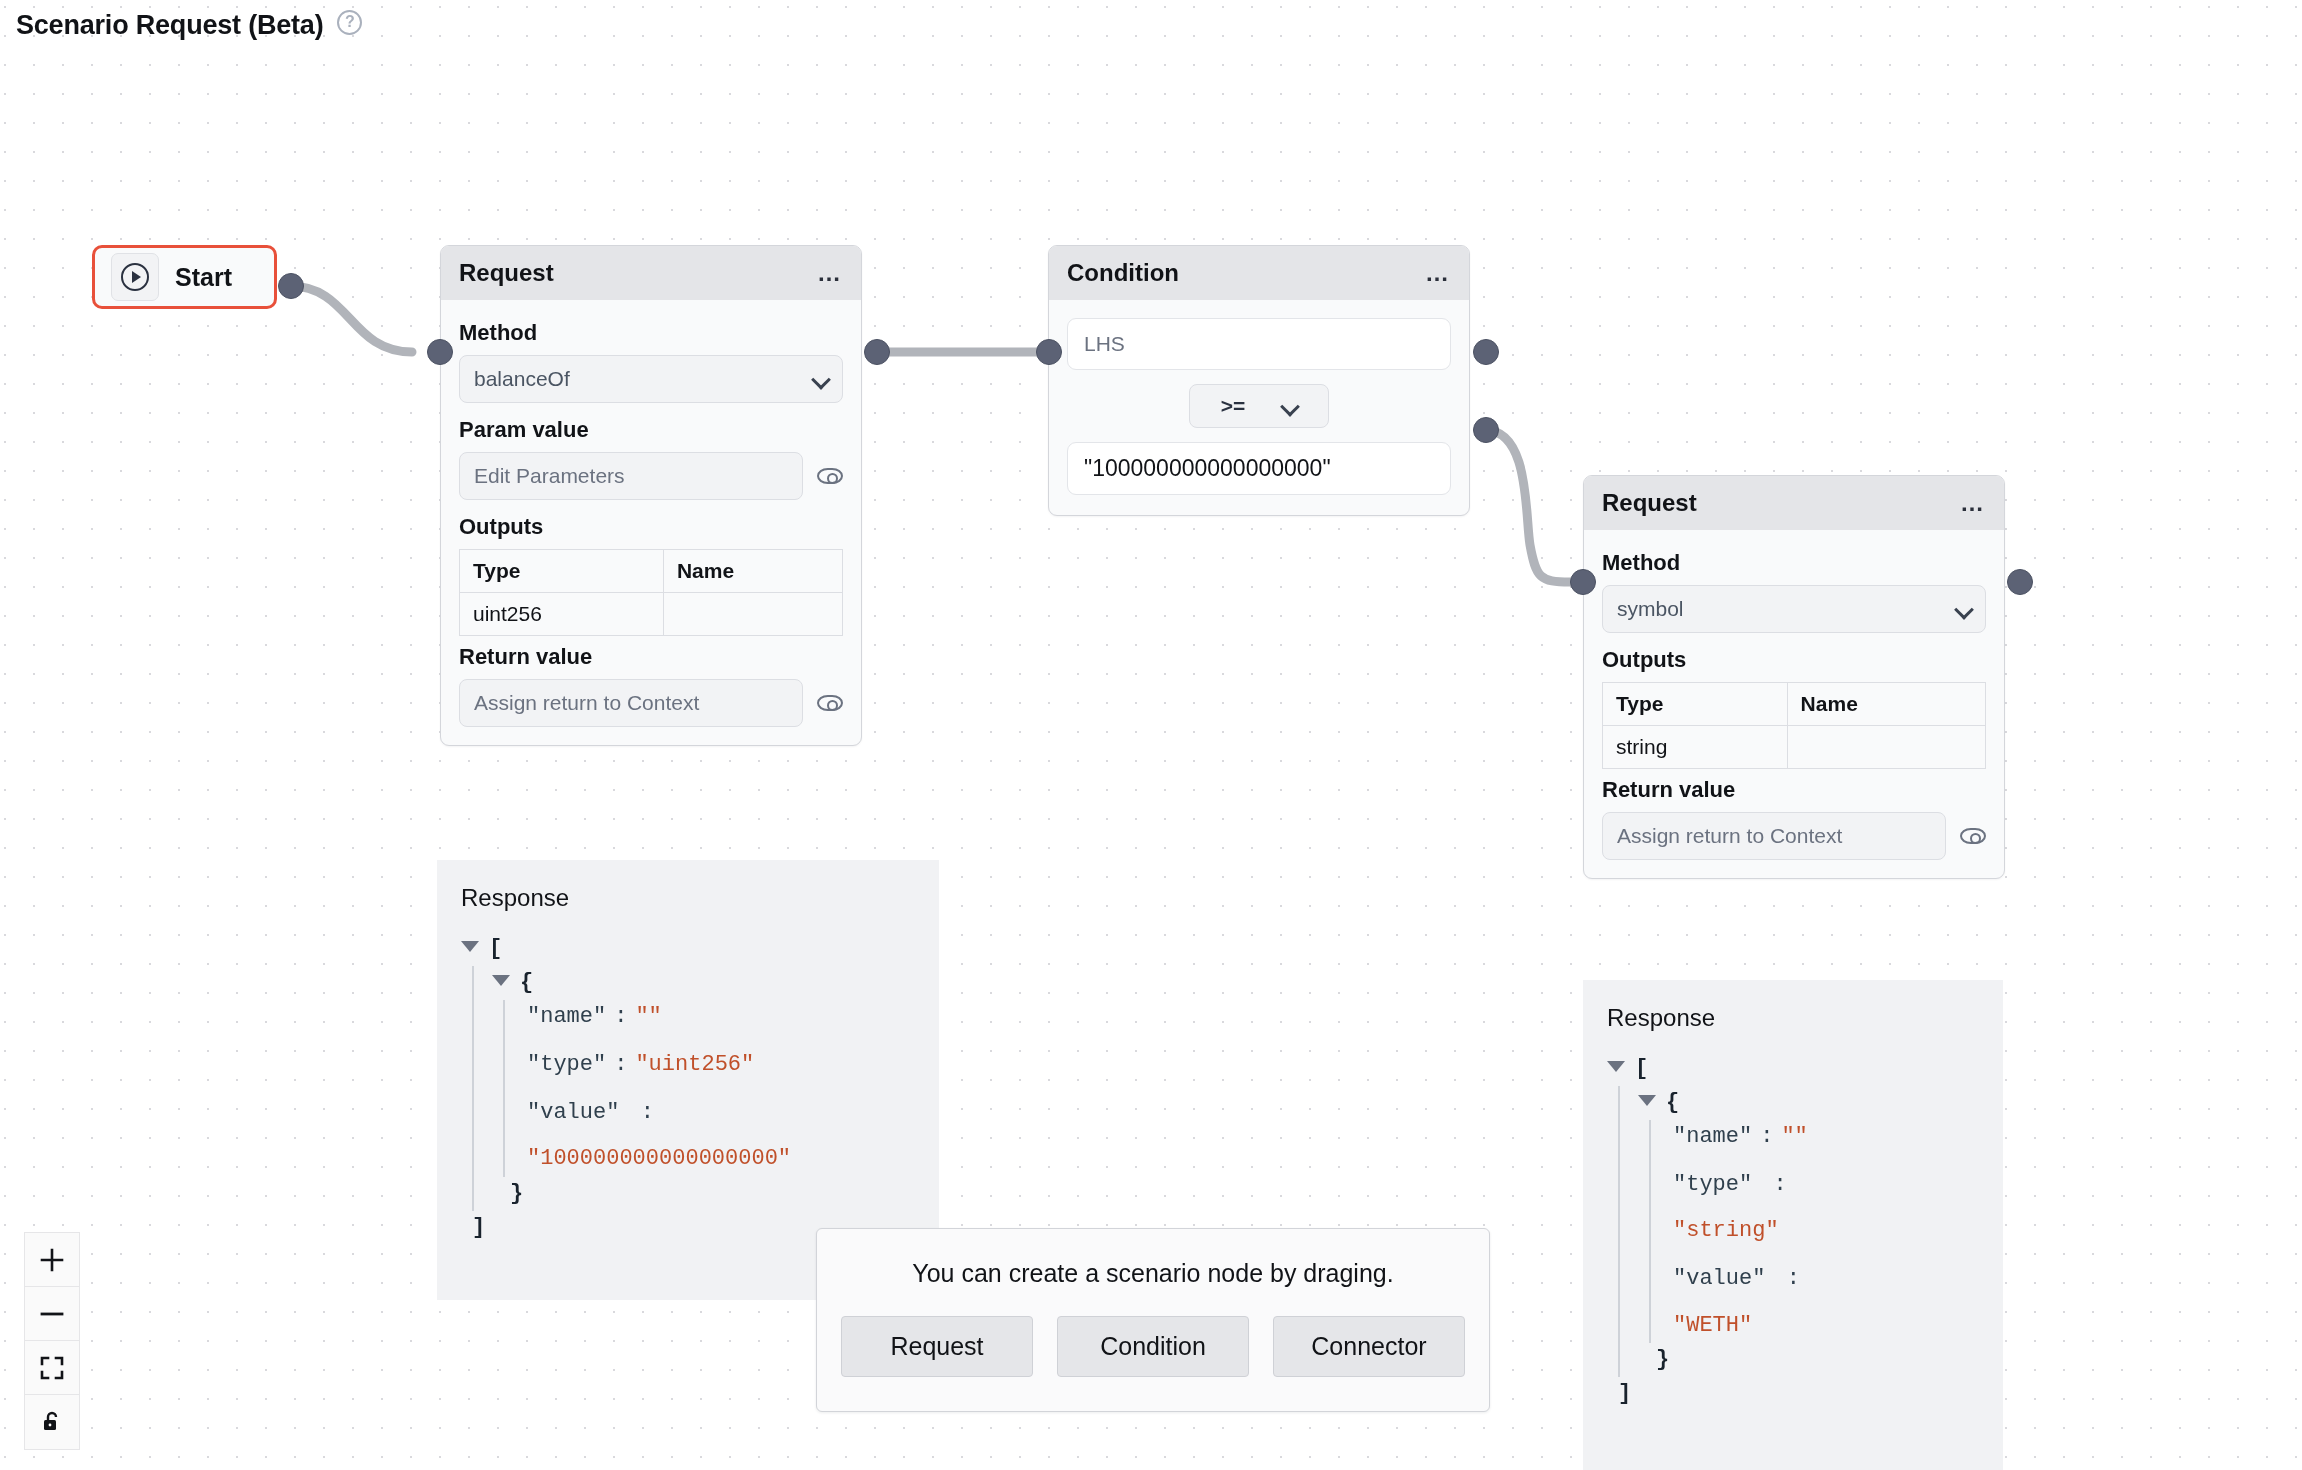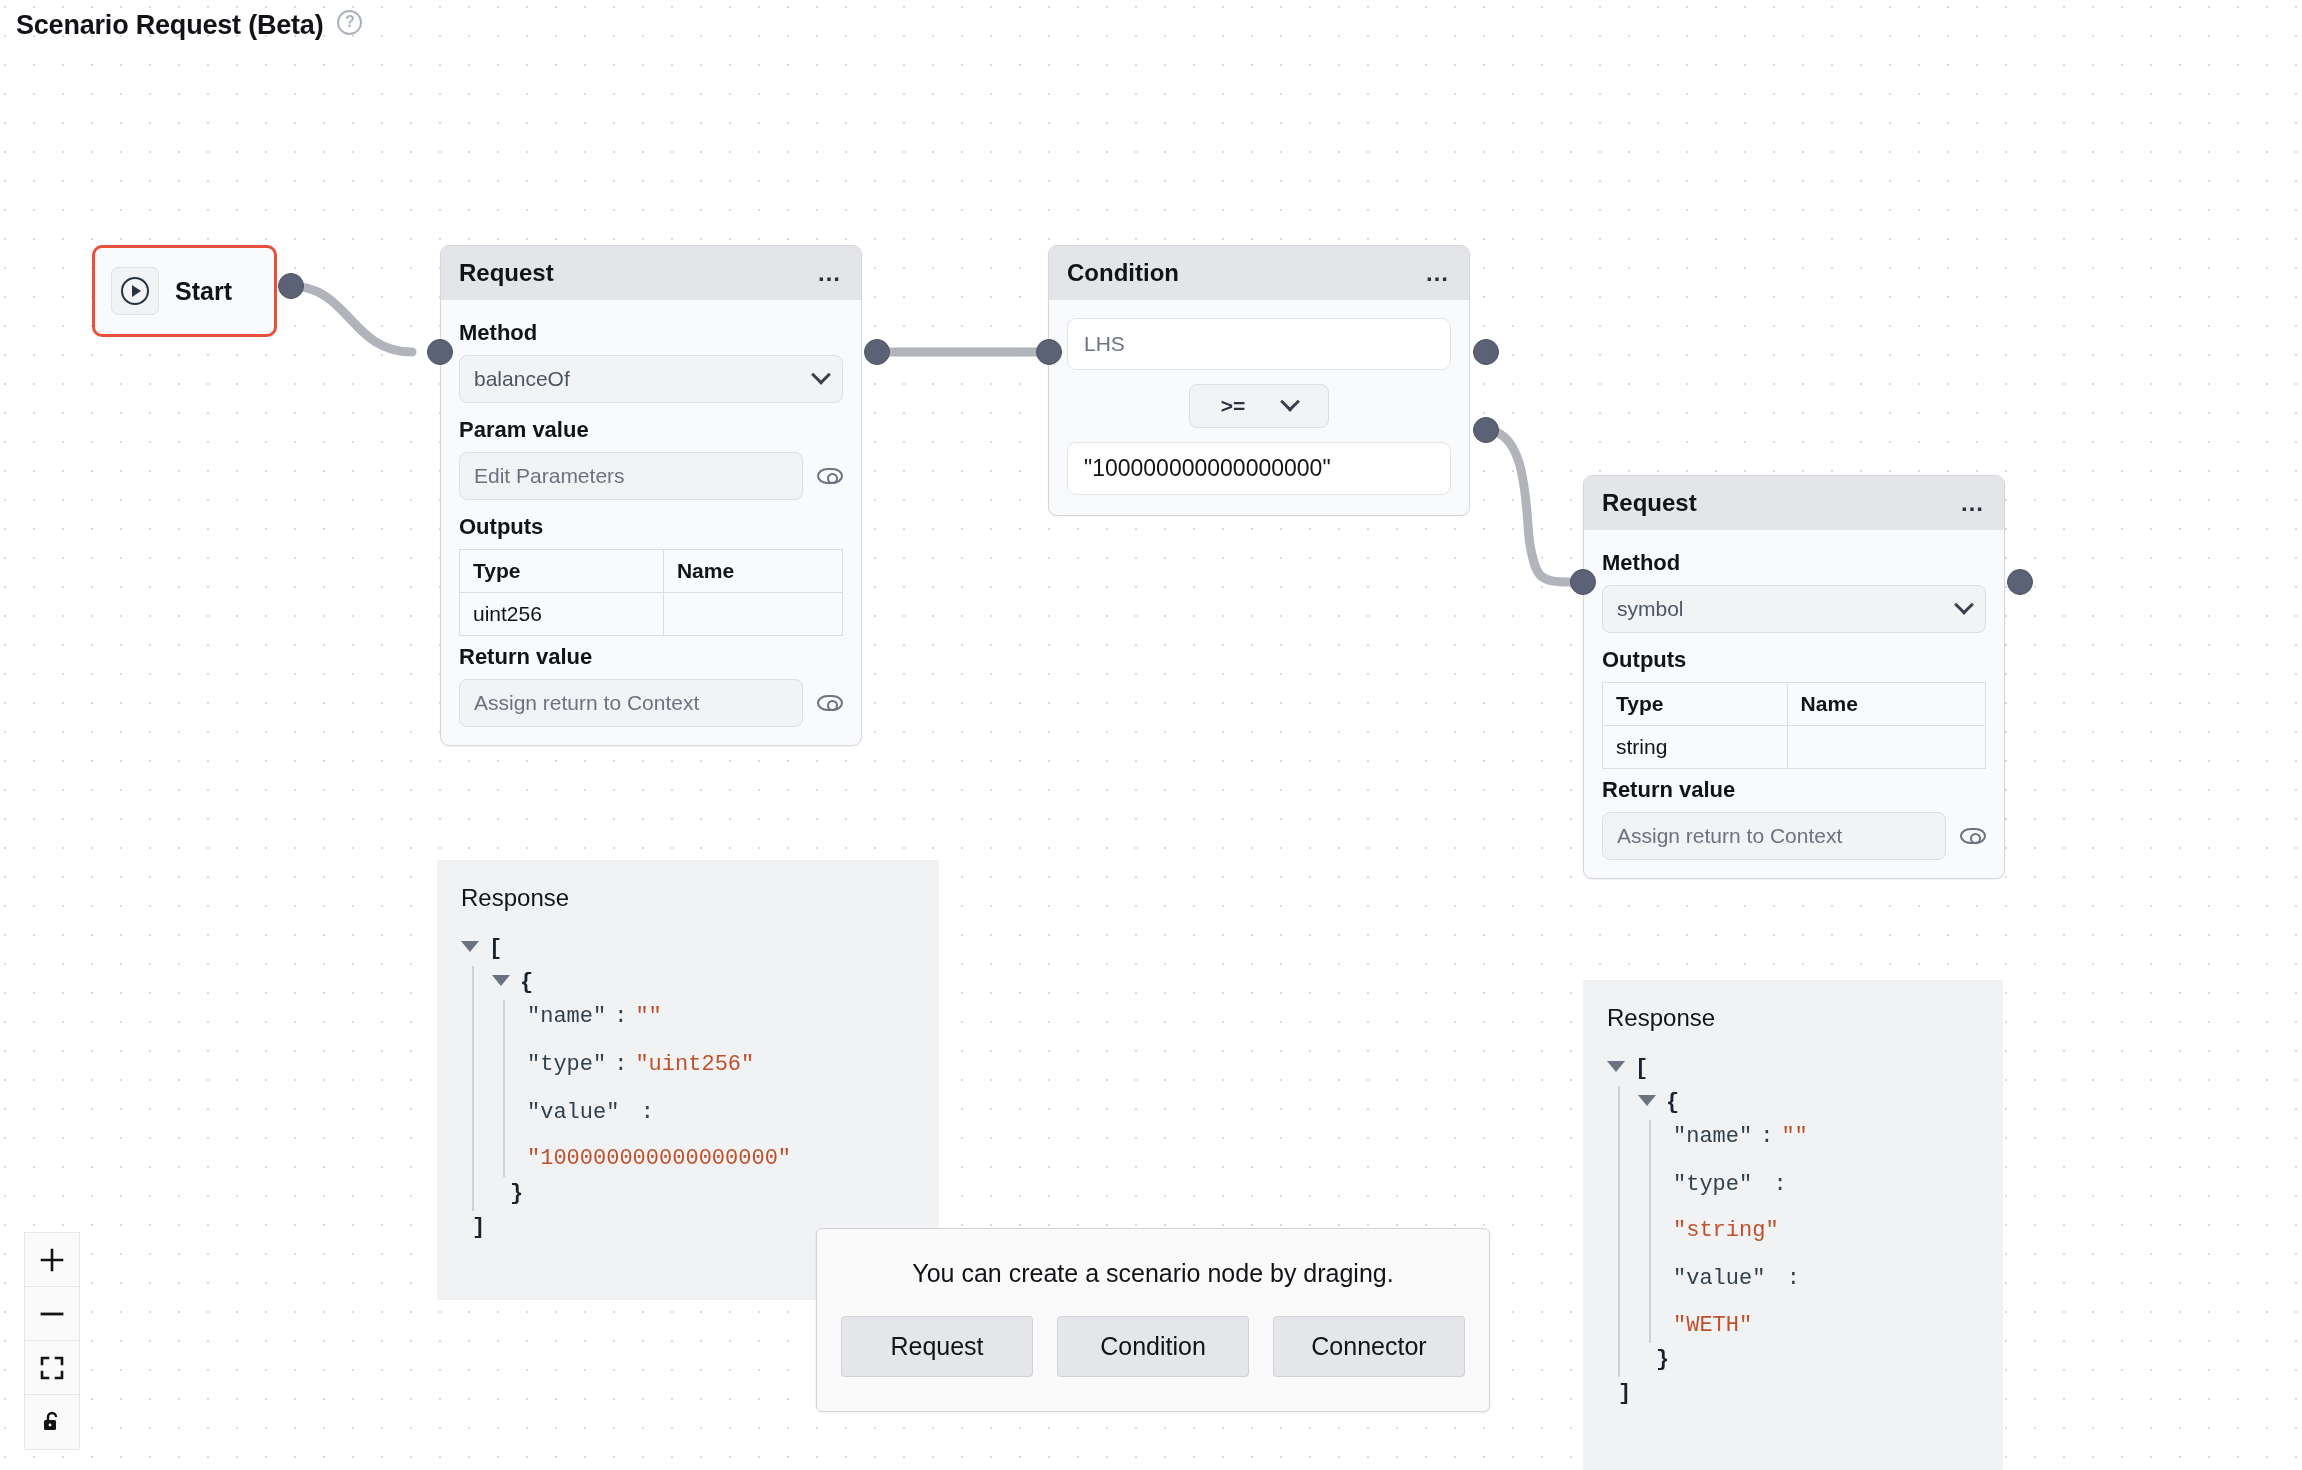--- a/index.html
+++ b/index.html
@@ -85,21 +85,21 @@
     display: flex; align-items: center; justify-content: space-between;
   }
   .node-title { font-size: 24px; font-weight: bold; color: #111317; }
   .node-dots { font-size: 24px; font-weight: bold; color: #2a2f3a; letter-spacing: 2px; line-height: .6; }
   .node-body { padding: 14px 18px 18px 18px; }
   .field-label {
     font-size: 22px; font-weight: bold; color: #111317;
     margin: 6px 0 9px 0;
   }
   .select-box {
-    display: flex; align-items: center; justify-content: space-between;
+    display: flex; align-items: flex-end; justify-content: space-between;
     background: #f2f3f5; border: 1px solid #dcdee3; border-radius: 8px;
     padding: 11px 14px; font-size: 21px; color: #4b5563;
     margin-bottom: 14px;
   }
   .chev { width: 14px; height: 14px; border-right: 3px solid #39414f; border-bottom: 3px solid #39414f;
           transform: rotate(45deg) translate(-3px,-3px); }
   .input-row { display: flex; align-items: center; gap: 14px; margin-bottom: 14px; }
   .text-input {
     flex: 1; background: #f2f3f5; border: 1px solid #dcdee3; border-radius: 8px;
     padding: 11px 14px; font-size: 21px; color: #6b7280;
@@ -117,21 +117,21 @@
   .out-table th, .out-table td {
     border: 1px solid #dcdee3; padding: 9px 13px; text-align: left;
     font-size: 21px; color: #111317;
   }
   .out-table th { font-weight: bold; }
   .out-table td { font-weight: normal; }
 
   
   #start-node {
     position: absolute; left: 92px; top: 245px;
-    width: 185px; height: 92px;
+    width: 185px; height: 64px;
     background: #f9fafb;
     border: 3px solid #e8503a;
     border-radius: 10px;
     display: flex; align-items: center; padding-left: 16px; gap: 16px;
     z-index: 20;
   }
   .play-box {
     width: 48px; height: 48px; border: 1px solid #e0e2e6; border-radius: 7px;
     background: #f2f3f5; display: flex; align-items: center; justify-content: center;
   }

